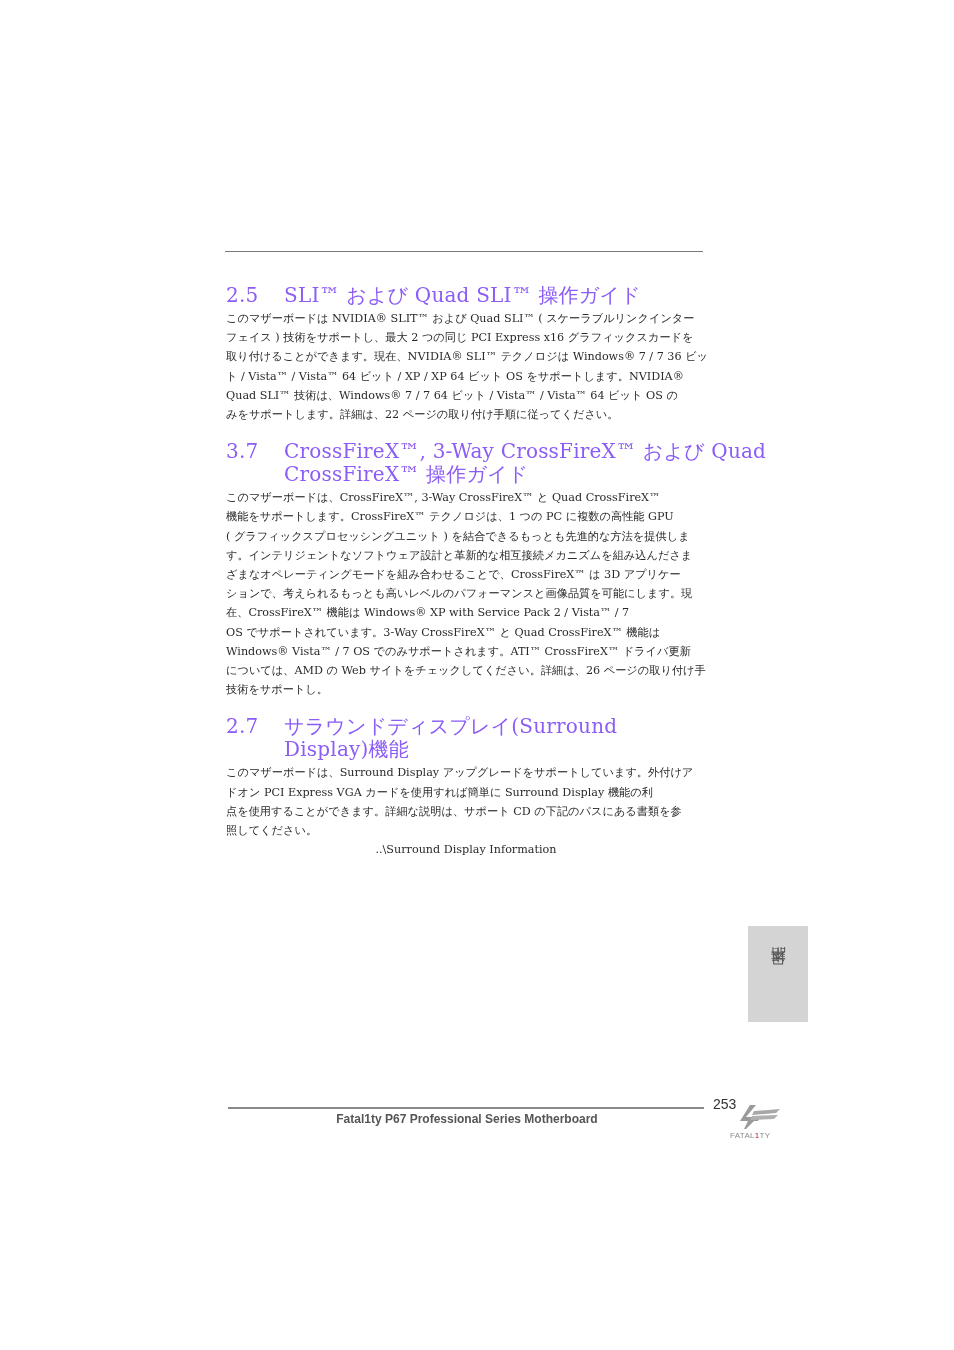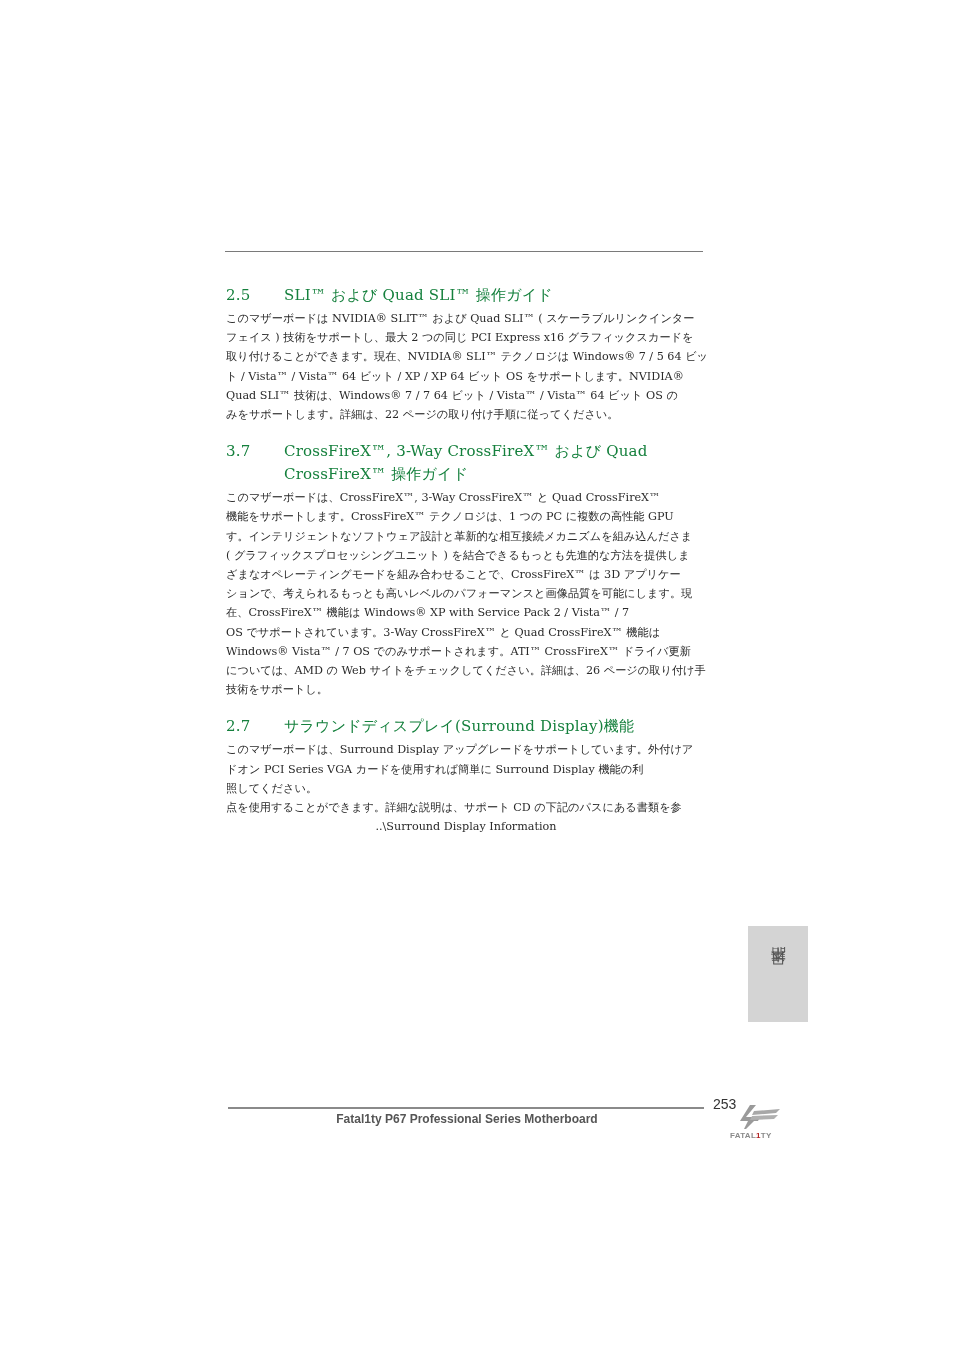--- a/index.html
+++ b/index.html
@@ -27,23 +27,23 @@
       position: absolute;
       left: 226px;
       top: 284px;
       width: 480px;
     }
     .section {
       margin-bottom: 16px;
     }
     .section-heading {
       display: flex;
-      font-size: 15px;
+      font-size: 20px;
       line-height: 23px;
-      color: #15803d;
+      color: #8b5cf6;
       letter-spacing: 0.2px;
       margin-bottom: 2px;
     }
     .section-number {
       width: 58px;
       flex: 0 0 58px;
     }
     .section-title {
       flex: 1;
     }
@@ -119,21 +119,21 @@
       top: 1103px;
       width: 60px;
       height: 40px;
     }
     .logo-text {
       position: absolute;
       left: 2px;
       top: 28px;
       font-family: "Liberation Sans", sans-serif;
       font-size: 8px;
-      font-weight: bold;
+      font-weight: normal;
       color: #8a8a8a;
       letter-spacing: 0.3px;
       white-space: nowrap;
     }
     .logo-text .red {
       color: #b22222;
     }
   </style>
 </head>
 <body>
@@ -143,60 +143,60 @@
 <div class="content">
 
   <div class="section">
     <div class="section-heading">
       <span class="section-number">2.5</span>
       <span class="section-title">SLI™ および Quad SLI™ 操作ガイド</span>
     </div>
     <div class="section-body">
       <span class="line">このマザーボードは NVIDIA® SLIT™ および Quad SLI™ ( スケーラブルリンクインター</span>
       <span class="line">フェイス ) 技術をサポートし、最大 2 つの同じ PCI Express x16 グラフィックスカードを</span>
-      <span class="line">取り付けることができます。現在、NVIDIA® SLI™ テクノロジは Windows® 7 / 5 64 ビッ</span>
+      <span class="line">取り付けることができます。現在、NVIDIA® SLI™ テクノロジは Windows® 7 / 7 36 ビッ</span>
       <span class="line">ト / Vista™ / Vista™ 64 ビット / XP / XP 64 ビット OS をサポートします。NVIDIA®</span>
       <span class="line">Quad SLI™ 技術は、Windows® 7 / 7 64 ビット / Vista™ / Vista™ 64 ビット OS の</span>
       <span class="line">みをサポートします。詳細は、22 ページの取り付け手順に従ってください。</span>
     </div>
   </div>
 
   <div class="section">
     <div class="section-heading">
       <span class="section-number">3.7</span>
       <span class="section-title">
         <span class="line">CrossFireX™, 3-Way CrossFireX™ および Quad</span>
         <span class="line">CrossFireX™ 操作ガイド</span>
       </span>
     </div>
     <div class="section-body">
       <span class="line">このマザーボードは、CrossFireX™, 3-Way CrossFireX™ と Quad CrossFireX™</span>
       <span class="line">機能をサポートします。CrossFireX™ テクノロジは、1 つの PC に複数の高性能 GPU</span>
+      <span class="line">( グラフィックスプロセッシングユニット ) を結合できるもっとも先進的な方法を提供しま</span>
       <span class="line">す。インテリジェントなソフトウェア設計と革新的な相互接続メカニズムを組み込んださま</span>
-      <span class="line">( グラフィックスプロセッシングユニット ) を結合できるもっとも先進的な方法を提供しま</span>
       <span class="line">ざまなオペレーティングモードを組み合わせることで、CrossFireX™ は 3D アプリケー</span>
       <span class="line">ションで、考えられるもっとも高いレベルのパフォーマンスと画像品質を可能にします。現</span>
       <span class="line">在、CrossFireX™ 機能は Windows® XP with Service Pack 2 / Vista™ / 7</span>
       <span class="line">OS でサポートされています。3-Way CrossFireX™ と Quad CrossFireX™ 機能は</span>
       <span class="line">Windows® Vista™ / 7 OS でのみサポートされます。ATI™ CrossFireX™ ドライバ更新</span>
       <span class="line">については、AMD の Web サイトをチェックしてください。詳細は、26 ページの取り付け手</span>
       <span class="line">技術をサポートし。</span>
     </div>
   </div>
 
   <div class="section">
     <div class="section-heading">
       <span class="section-number">2.7</span>
       <span class="section-title">サラウンドディスプレイ(Surround Display)機能</span>
     </div>
     <div class="section-body">
       <span class="line">このマザーボードは、Surround Display アップグレードをサポートしています。外付けア</span>
-      <span class="line">ドオン PCI Series VGA カードを使用すれば簡単に Surround Display 機能の利</span>
+      <span class="line">ドオン PCI Express VGA カードを使用すれば簡単に Surround Display 機能の利</span>
+      <span class="line">点を使用することができます。詳細な説明は、サポート CD の下記のパスにある書類を参</span>
       <span class="line">照してください。</span>
-      <span class="line">点を使用することができます。詳細な説明は、サポート CD の下記のパスにある書類を参</span>
     </div>
     <div class="path-line">..\Surround Display Information</div>
   </div>
 
 </div>
 
 <div class="side-tab">
   <span class="side-tab-label">日本語</span>
 </div>
 

